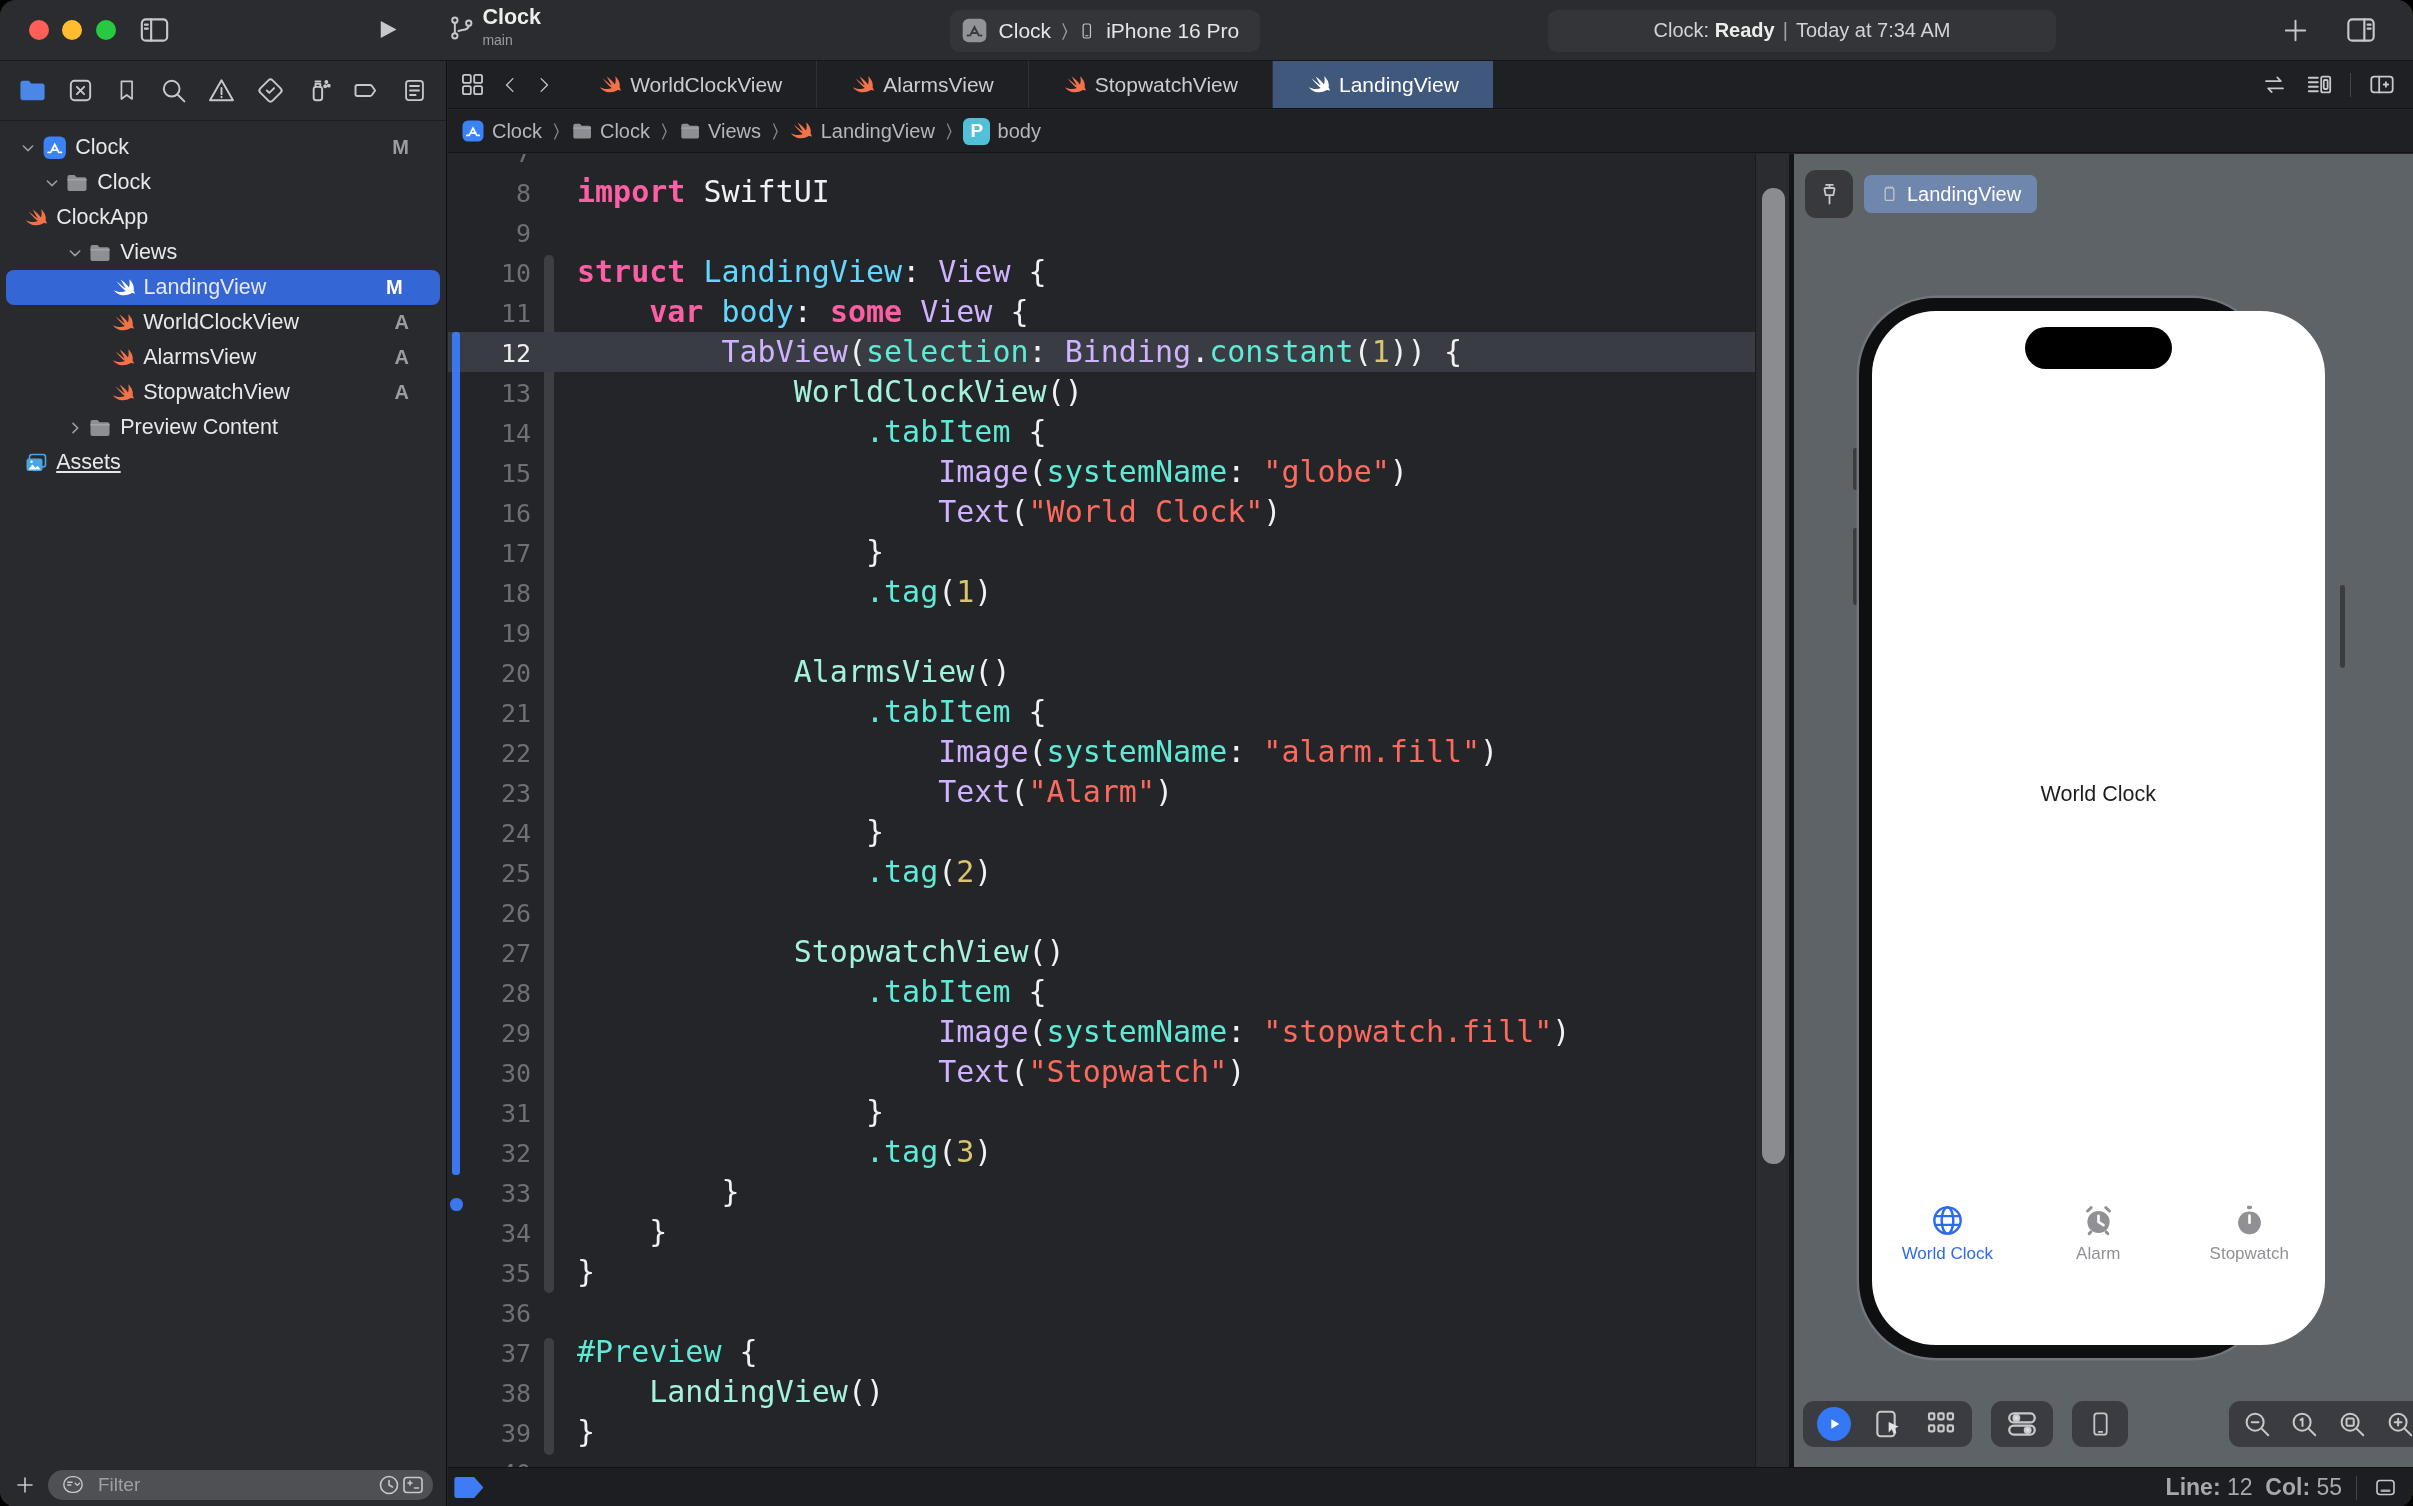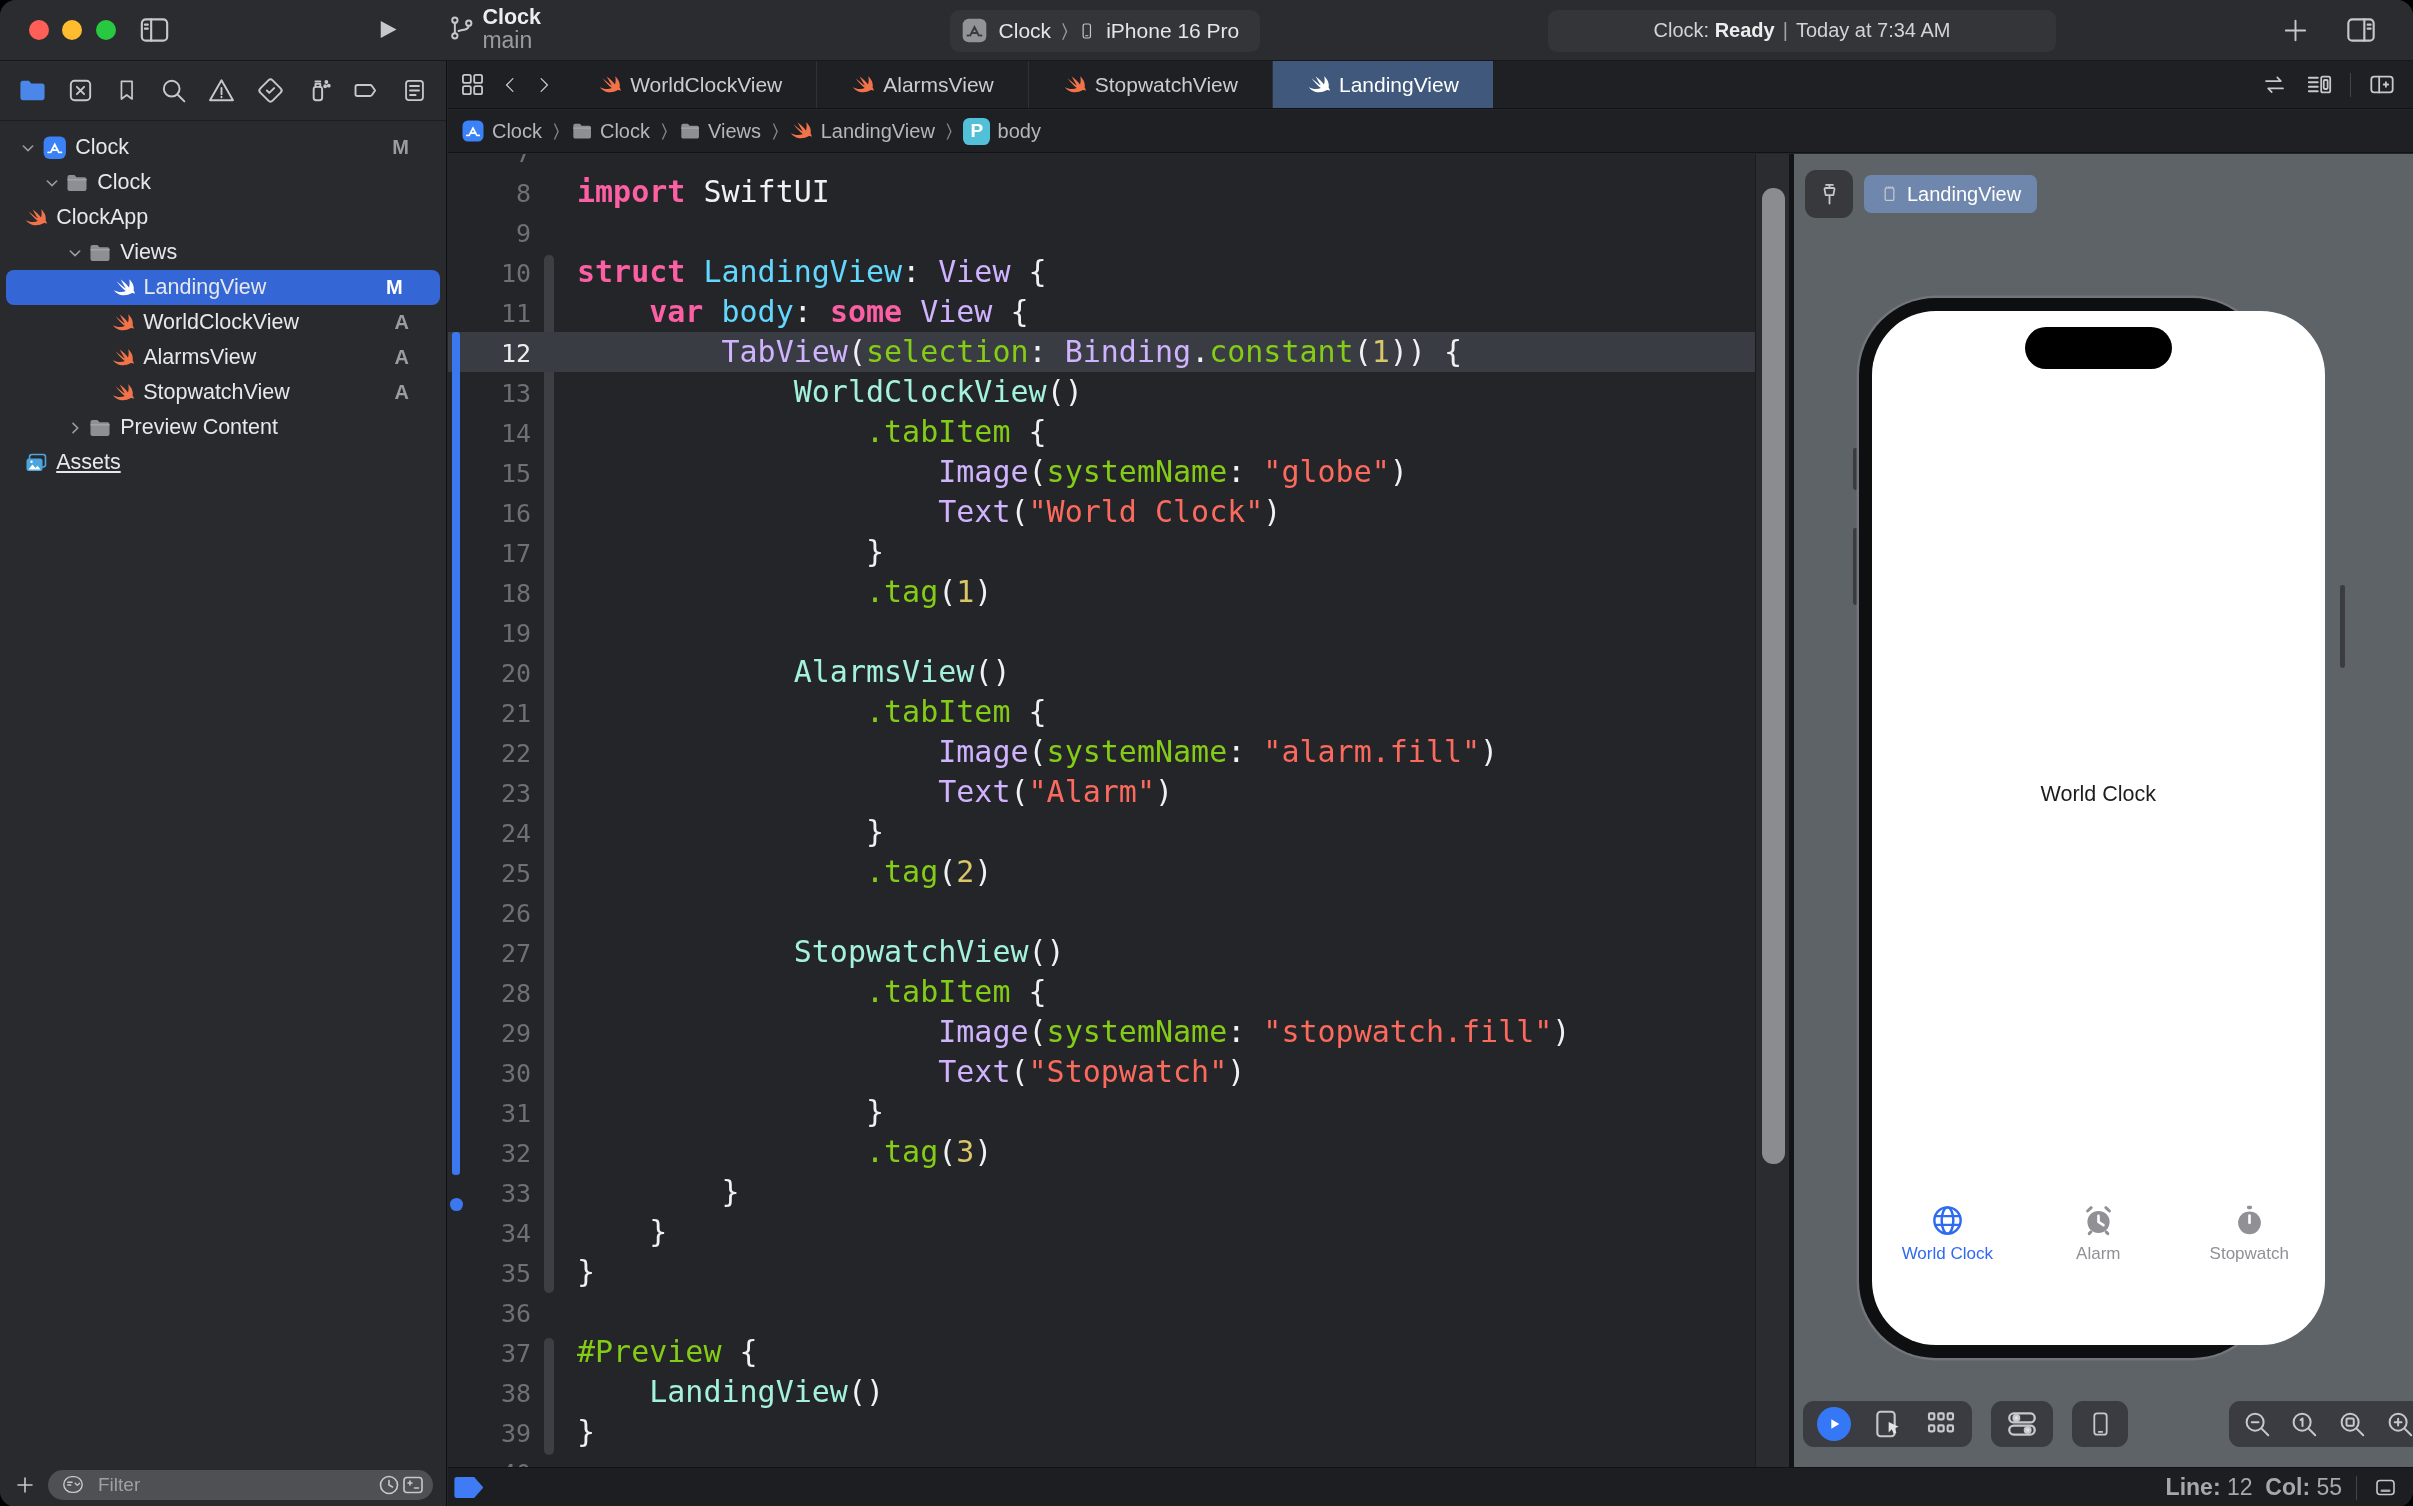--- a/index.html
+++ b/index.html
@@ -9,21 +9,21 @@
   svg{display:block;}
 
   
   #titlebar{position:absolute;top:0;left:0;right:0;height:61px;background:#2b2c30;border-bottom:0.8px solid #17181a;}
   .tlight{position:absolute;top:20px;width:20px;height:20px;border-radius:50%;}
   #tb-sidebar-toggle{position:absolute;left:137px;top:14.4px;}
   #tb-play{position:absolute;left:374px;top:16px;}
   #branch-area{position:absolute;left:447px;top:4.8px;display:flex;align-items:center;}
   #branch-text{margin-left:6.4px;}
   #proj-title{font-size:21.5px;font-weight:bold;color:#eceded;line-height:25.5px;}
-  #proj-branch{font-size:23px;color:#9a9b9f;line-height:21px;}
+  #proj-branch{font-size:14px;color:#9a9b9f;line-height:21px;}
   .pill{position:absolute;top:9.6px;height:42px;background:#343539;border-radius:9.6px;display:flex;align-items:center;}
   #scheme-pill{left:950px;padding:0 21px 0 11.2px;gap:10.4px;}
   #scheme-pill .txt{font-size:21px;color:#e4e5e7;}
   #scheme-pill .sep{font-size:19px;color:#98999d;}
   #status-pill{left:1548px;width:508px;justify-content:center;font-size:20px;color:#d2d3d6;}
   #status-pill b{font-weight:bold;color:#eceded;}
   #status-pill .dim{color:#9fa0a3;padding:0 8px;}
   #tb-plus{position:absolute;left:2281px;top:16px;}
   #tb-panels{position:absolute;left:2345px;top:14.4px;}
 
@@ -67,21 +67,21 @@
         font-size:30px;line-height:40px;white-space:pre;}
   .crow{position:relative;height:40px;}
   .crow.cur{background:#3a3c43;}
   .ln{display:inline-block;width:83px;text-align:right;font-size:25px;color:#6f7075;}
   .crow.cur .ln{color:#eceded;}
   .codetxt{margin-left:46px;}
   .tk-k{color:#fc5fa3;font-weight:bold;}
   .tk-t{color:#d0b3ff;}
   .tk-d{color:#63d8ff;}
   .tk-c{color:#a4f2dc;}
-  .tk-m{color:#84cc16;}
+  .tk-m{color:#5eead4;}
   .tk-s{color:#fc6a5d;}
   .tk-n{color:#d9c668;}
   .tk-p{color:#f0f1f3;}
   #changebar{position:absolute;left:4px;top:178px;width:8px;height:843px;background:#3b78f0;border-radius:3.2px;}
   #changedot{position:absolute;left:2.4px;top:1044px;width:12.8px;height:12.8px;border-radius:50%;background:#3b78f0;}
   .ribbon{position:absolute;left:96px;width:9.6px;background:#3d3f45;border-radius:4.8px;}
   #vtrack{position:absolute;right:0;top:0;bottom:0;width:35px;background:#2b2c30;border-left:0.8px solid #1a1b1e;}
   #vthumb{position:absolute;left:6.4px;width:22.3px;top:34px;height:976px;background:#8b8c90;border-radius:11.2px;}
 
   

